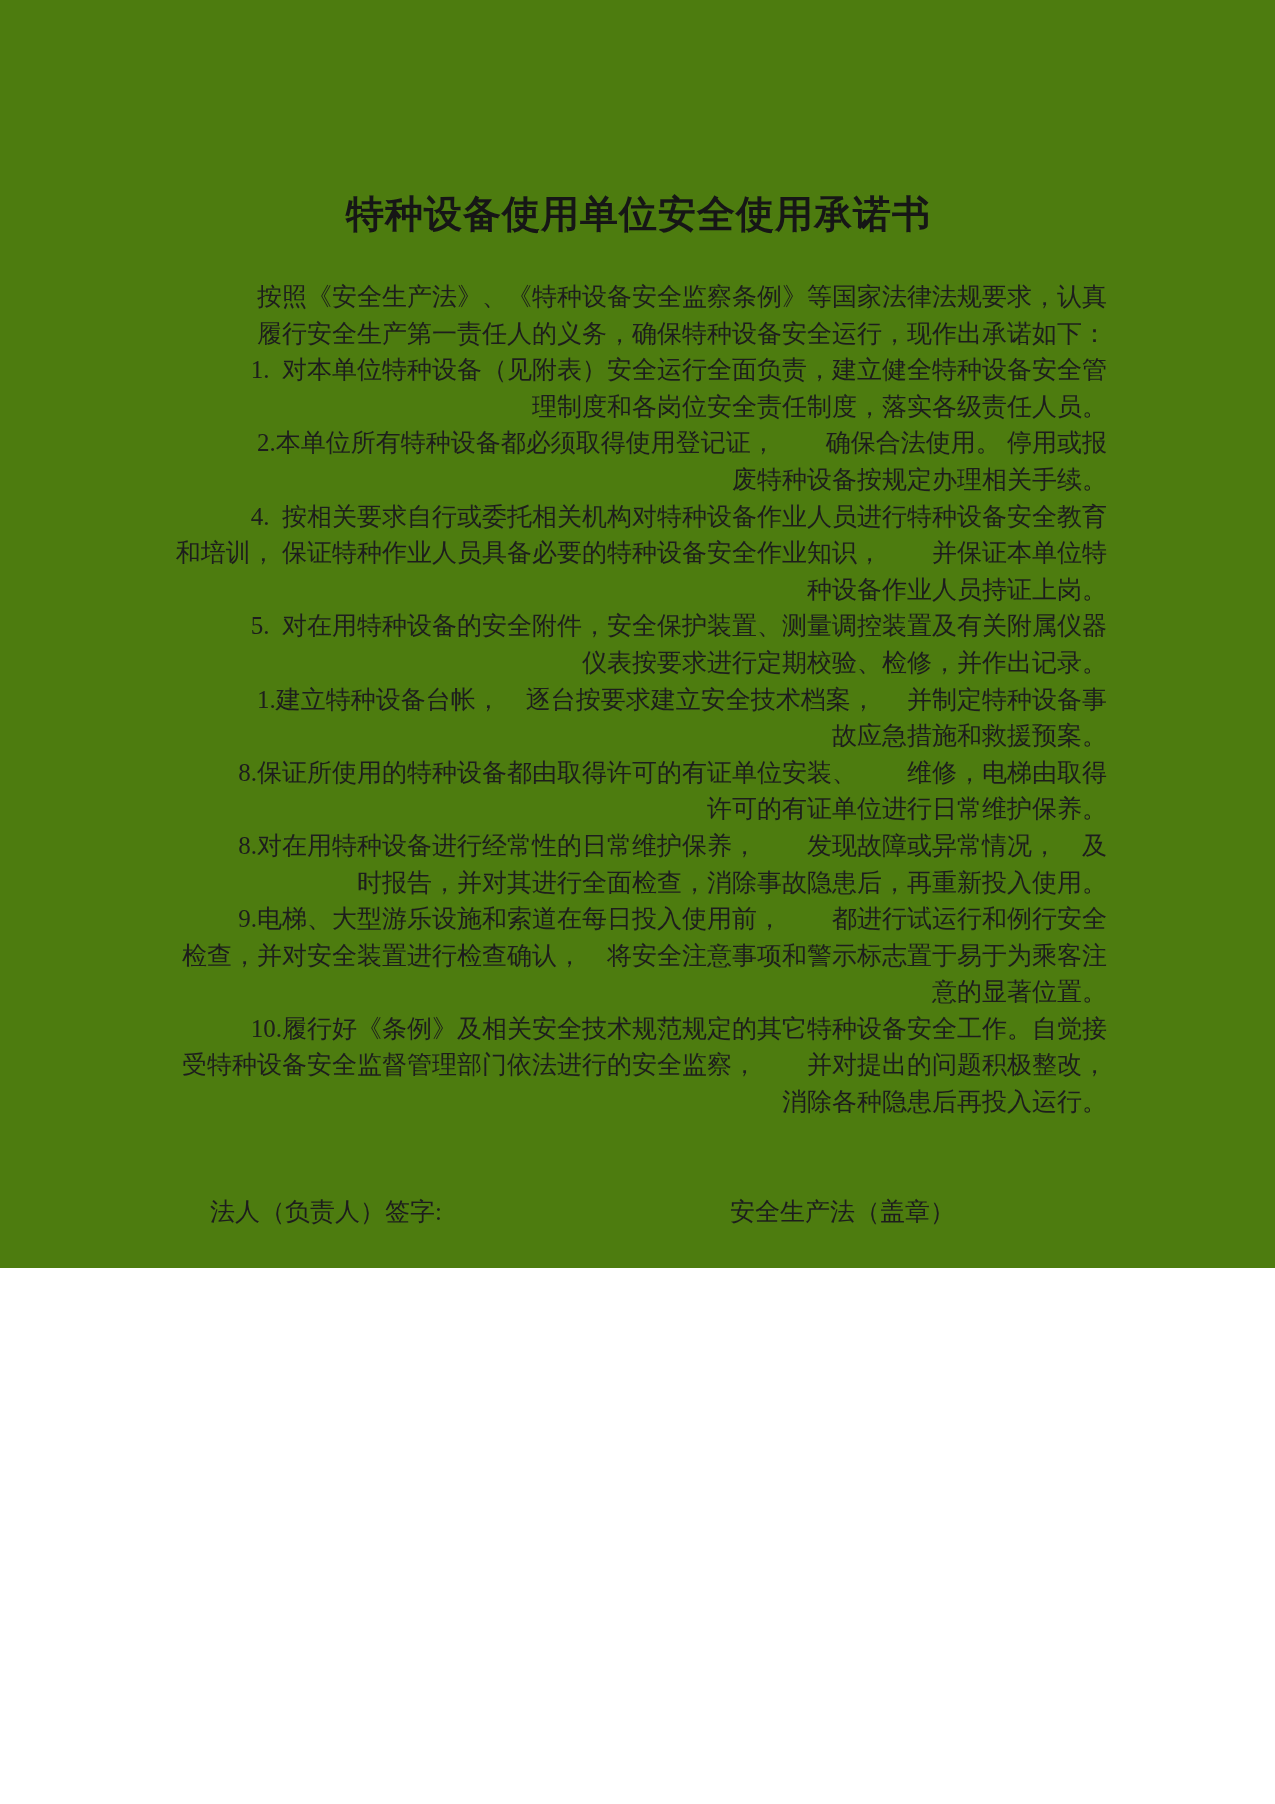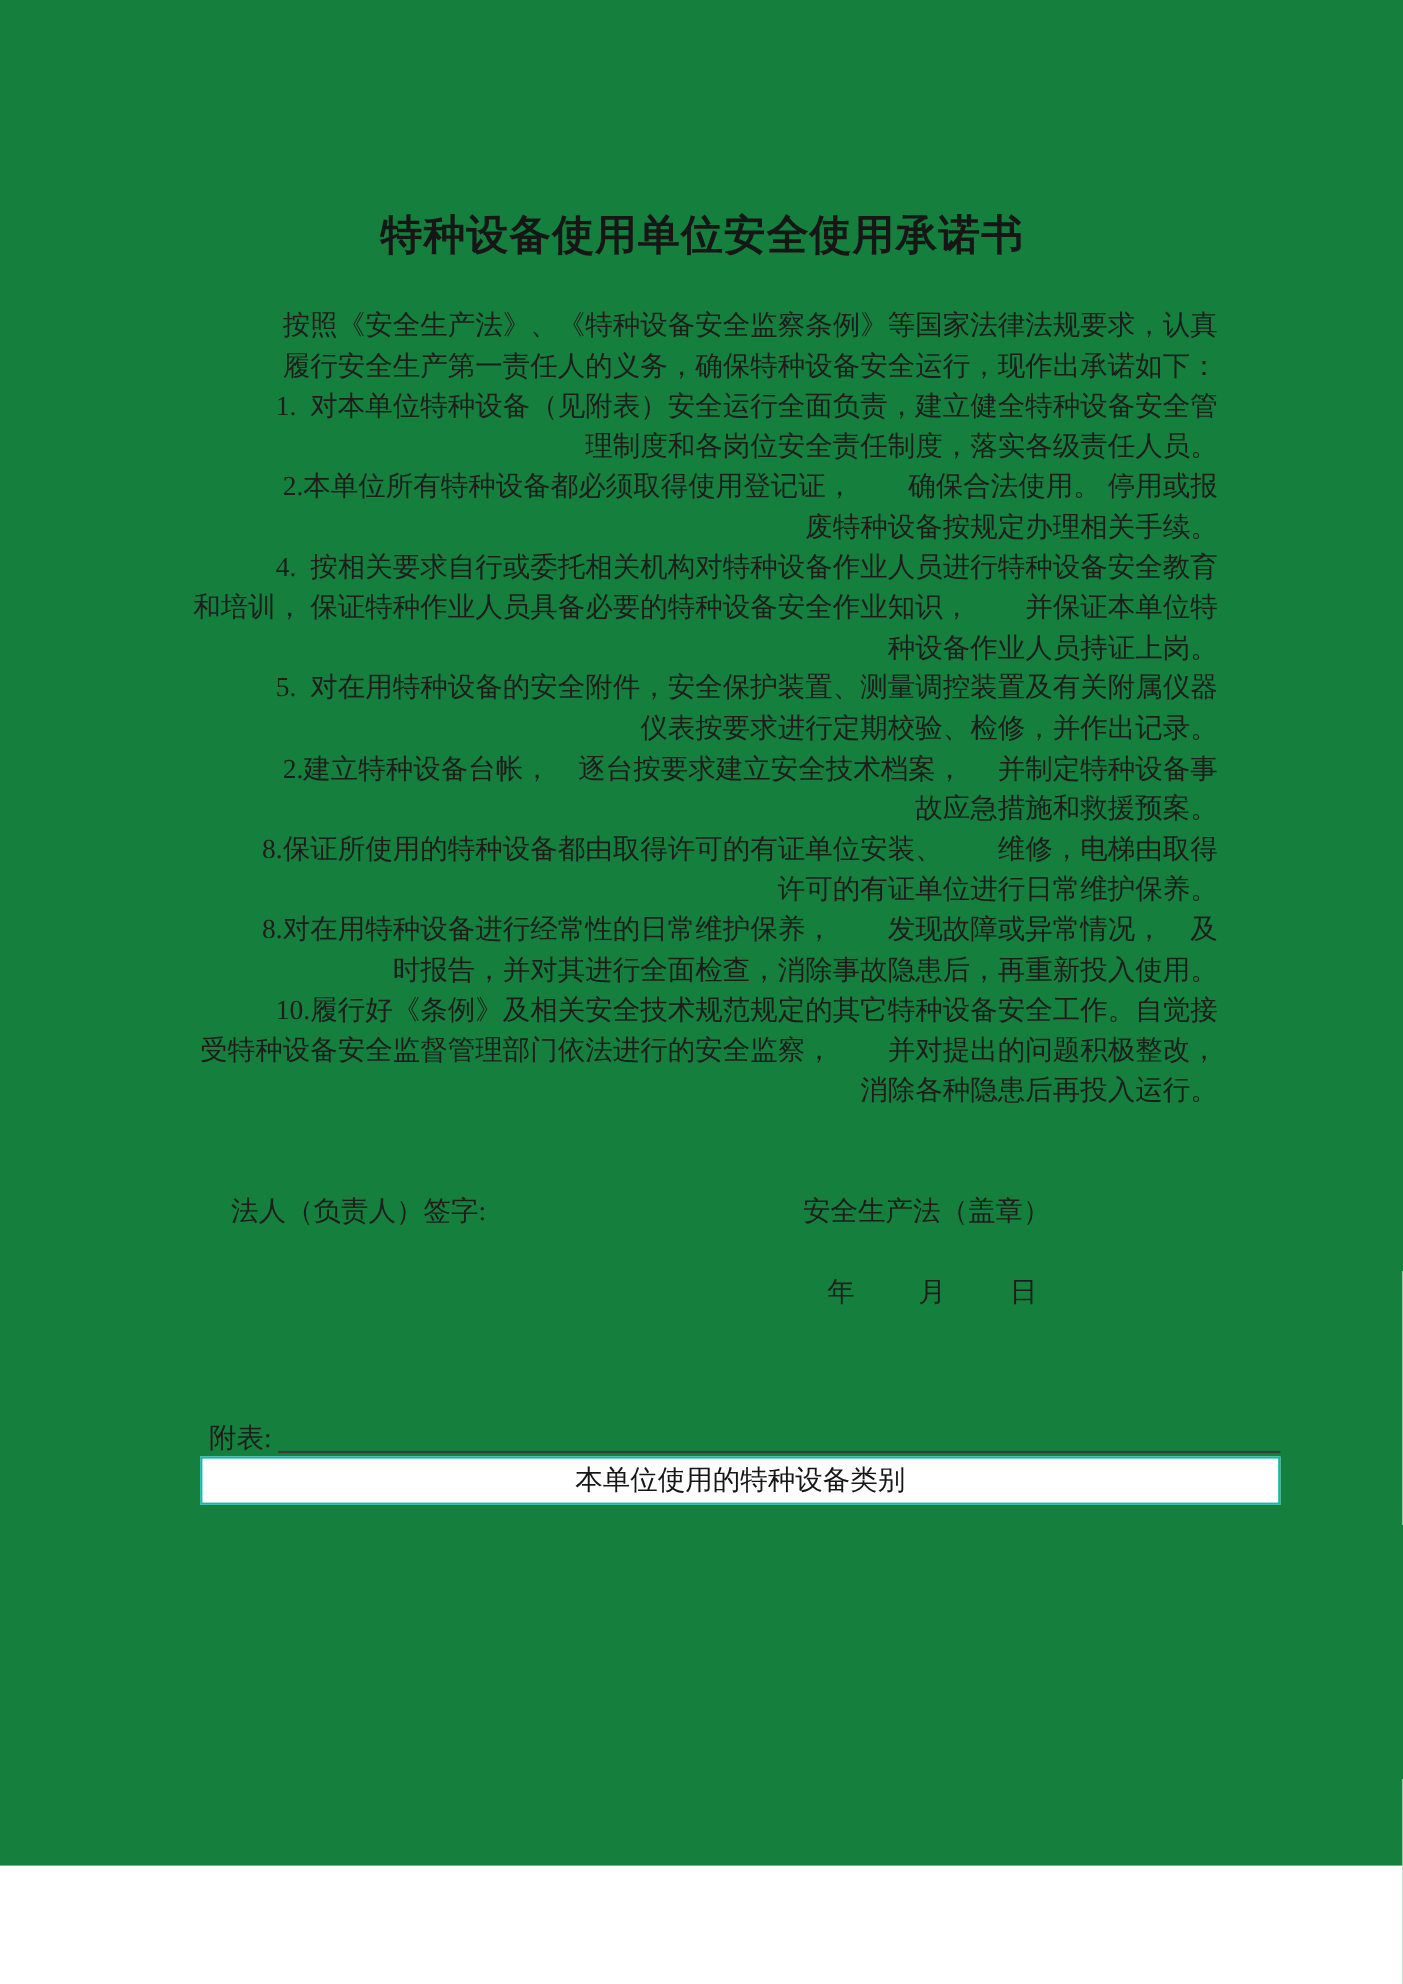--- a/index.html
+++ b/index.html
@@ -9,23 +9,23 @@
   }
   body {
     width: 1275px;
     height: 1804px;
     font-family: "Liberation Serif", serif;
     color: #1d1d1d;
   }
   .page {
     box-sizing: border-box;
     width: 1275px;
-    height: 1696px;
+    height: 1268px;
     padding: 0 168px 0 170px;
-    background: #15803d;
+    background: #4d7c0f;
     overflow: hidden;
   }
   .title {
     margin: 193px 0 0 0;
     font-size: 38px;
     font-weight: 600;
     text-align: center;
     line-height: 42px;
     letter-spacing: 1px;
     color: #161616;
@@ -102,23 +102,24 @@
 <div class="page">
 
   <h1 class="title">特种设备使用单位安全使用承诺书</h1>
 
   <div class="doc-body">
     <p class="para">按照《安全生产法》、《特种设备安全监察条例》等国家法律法规要求，认真履行安全生产第一责任人的义务，确保特种设备安全运行，现作出承诺如下：</p>
     <p class="para">1.  对本单位特种设备（见附表）安全运行全面负责，建立健全特种设备安全管理制度和各岗位安全责任制度，落实各级责任人员。</p>
     <p class="para">2.本单位所有特种设备都必须取得使用登记证，　　确保合法使用。 停用或报废特种设备按规定办理相关手续。</p>
     <p class="para">4.  按相关要求自行或委托相关机构对特种设备作业人员进行特种设备安全教育和培训， 保证特种作业人员具备必要的特种设备安全作业知识，　　并保证本单位特种设备作业人员持证上岗。</p>
     <p class="para">5.  对在用特种设备的安全附件，安全保护装置、测量调控装置及有关附属仪器仪表按要求进行定期校验、检修，并作出记录。</p>
-    <p class="para">2.建立特种设备台帐，　逐台按要求建立安全技术档案，　 并制定特种设备事故应急措施和救援预案。</p>
+    <p class="para">1.建立特种设备台帐，　逐台按要求建立安全技术档案，　 并制定特种设备事故应急措施和救援预案。</p>
     <p class="para">8.保证所使用的特种设备都由取得许可的有证单位安装、　　维修，电梯由取得许可的有证单位进行日常维护保养。</p>
     <p class="para">8.对在用特种设备进行经常性的日常维护保养，　　发现故障或异常情况，　及时报告，并对其进行全面检查，消除事故隐患后，再重新投入使用。</p>
+    <p class="para">9.电梯、大型游乐设施和索道在每日投入使用前，　　都进行试运行和例行安全检查，并对安全装置进行检查确认，　将安全注意事项和警示标志置于易于为乘客注意的显著位置。</p>
     <p class="para">10.履行好《条例》及相关安全技术规范规定的其它特种设备安全工作。自觉接受特种设备安全监督管理部门依法进行的安全监察，　　并对提出的问题积极整改，消除各种隐患后再投入运行。</p>
   </div>
 
   <div class="sig-row">
     <span class="sig-left">法人（负责人）签字:</span>
     <span class="sig-right">安全生产法（盖章）</span>
   </div>
 
   <div class="date-row">
     <span class="date-year">年</span>

